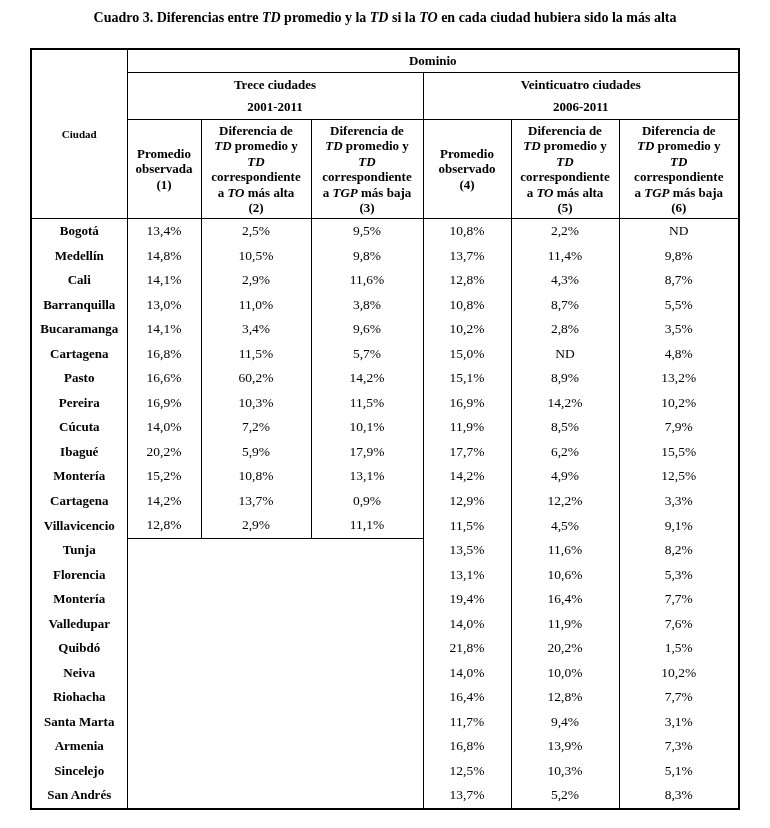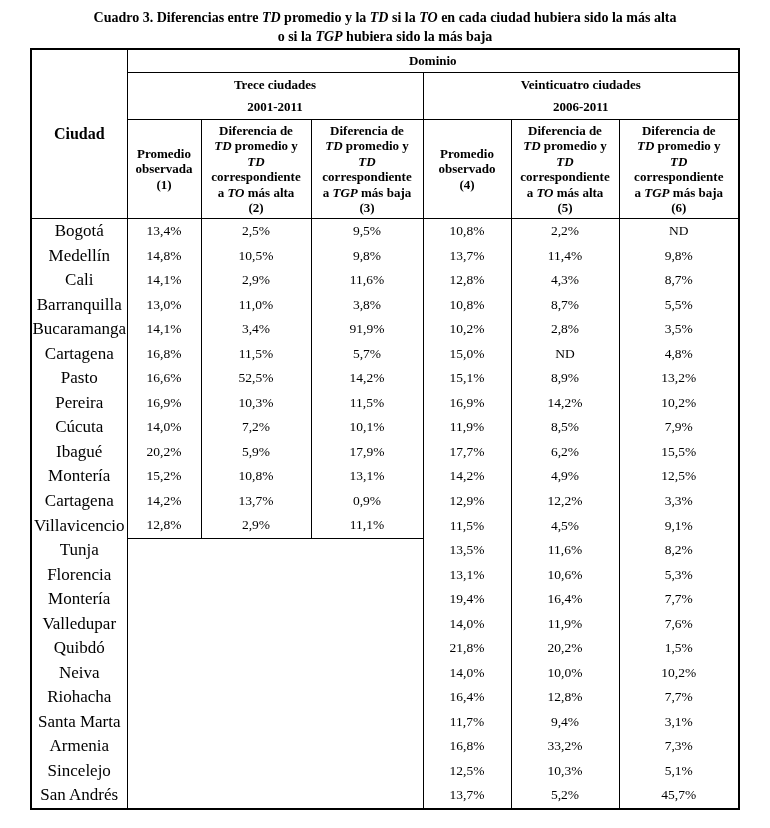--- a/index.html
+++ b/index.html
@@ -34,43 +34,43 @@
   thead th {
     border: 1.5px solid #000000;
     font-weight: bold;
     text-align: center;
     vertical-align: middle;
     padding: 0;
   }
   th.domain-cell { height: 22px; font-size: 13px; }
   th.group-cell  { height: 46px; font-size: 13px; margin-left: 28px; }
   th.group-cell .grp-line { line-height: 22px; }
-  th.city-head   { font-size: 16px; margin-top: 28px; }
+  th.city-head   { font-size: 11px; margin-top: 28px; }
   th.col-head {
     height: 94px;
     font-size: 13px;
     line-height: 15.5px;
     padding: 2px 2px;
     white-space: pre-line;
     font-weight: bold;
   }
   tbody td {
     border-left: 1.5px solid #000000;
     border-right: 1.5px solid #000000;
     border-top: none;
     border-bottom: none;
     height: 24.5px;
     text-align: center;
     vertical-align: middle;
     font-size: 13.5px;
     padding: 0;
   }
   tbody td.city {
-    font-weight: normal;
-    font-size: 17px;
+    font-weight: bold;
+    font-size: 13px;
   }
   tbody td.empty-block {
     border-top: 1.5px solid #000000;
     border-left: 1.5px solid #000000;
     border-right: 1.5px solid #000000;
     border-bottom: none;
   }
   .fuente {
     position: absolute;
     left: 31px;
@@ -80,21 +80,20 @@
   }
   i { font-style: italic; margin-top: 18px; }
 </style>
 </head>
 <body>
 
 <div class="page">
 
   <div class="title">
     <div>Cuadro 3. Diferencias entre <i>TD</i> promedio y la <i>TD</i> si la <i>TO</i> en cada ciudad hubiera sido la más alta</div>
-    <div>o si la <i>TGP</i> hubiera sido la más baja</div>
   </div>
 
   <table class="main">
     <colgroup>
       <col style="width:96px">
       <col style="width:74px">
       <col style="width:110px">
       <col style="width:112px">
       <col style="width:88px">
       <col style="width:108px">
@@ -182,38 +181,38 @@
           <td>11,0%</td>
           <td>3,8%</td>
           <td>10,8%</td>
           <td>8,7%</td>
           <td>5,5%</td>
         </tr>
         <tr>
           <td class="city">Bucaramanga</td>
           <td>14,1%</td>
           <td>3,4%</td>
-          <td>91,9%</td>
+          <td>9,6%</td>
           <td>10,2%</td>
           <td>2,8%</td>
           <td>3,5%</td>
         </tr>
         <tr>
           <td class="city">Cartagena</td>
           <td>16,8%</td>
           <td>11,5%</td>
           <td>5,7%</td>
           <td>15,0%</td>
           <td>ND</td>
           <td>4,8%</td>
         </tr>
         <tr>
           <td class="city">Pasto</td>
           <td>16,6%</td>
-          <td>52,5%</td>
+          <td>60,2%</td>
           <td>14,2%</td>
           <td>15,1%</td>
           <td>8,9%</td>
           <td>13,2%</td>
         </tr>
         <tr>
           <td class="city">Pereira</td>
           <td>16,9%</td>
           <td>10,3%</td>
           <td>11,5%</td>
@@ -311,33 +310,33 @@
         </tr>
         <tr>
           <td class="city">Santa Marta</td>
           <td>11,7%</td>
           <td>9,4%</td>
           <td>3,1%</td>
         </tr>
         <tr>
           <td class="city">Armenia</td>
           <td>16,8%</td>
-          <td>33,2%</td>
+          <td>13,9%</td>
           <td>7,3%</td>
         </tr>
         <tr>
           <td class="city">Sincelejo</td>
           <td>12,5%</td>
           <td>10,3%</td>
           <td>5,1%</td>
         </tr>
         <tr>
           <td class="city">San Andrés</td>
           <td>13,7%</td>
           <td>5,2%</td>
-          <td>45,7%</td>
+          <td>8,3%</td>
         </tr>
       </tbody>
   </table>
 
   <div class="fuente">FUENTE: DANE-ECH-GEIH; cálculos propios.</div>
 
 </div>
 
 </body></html>

